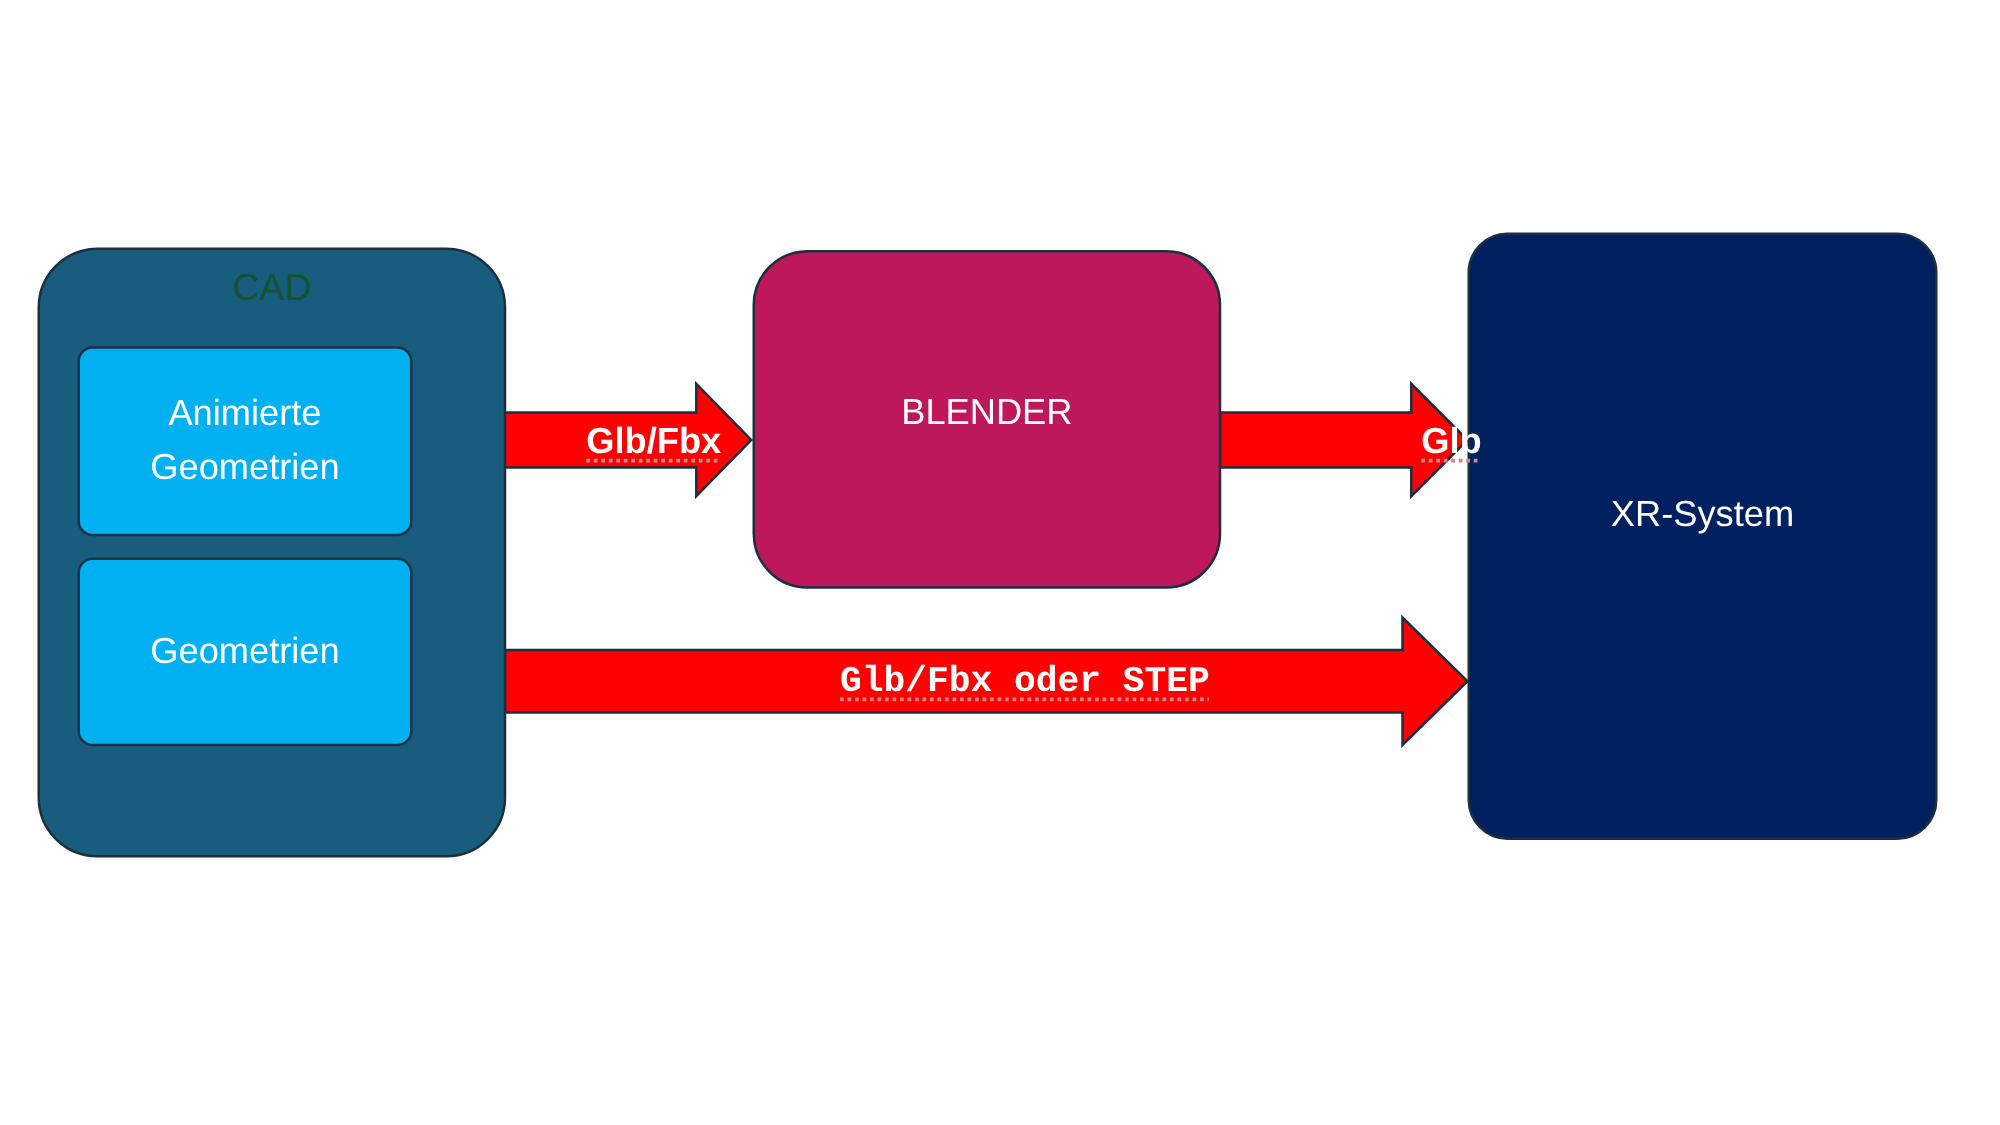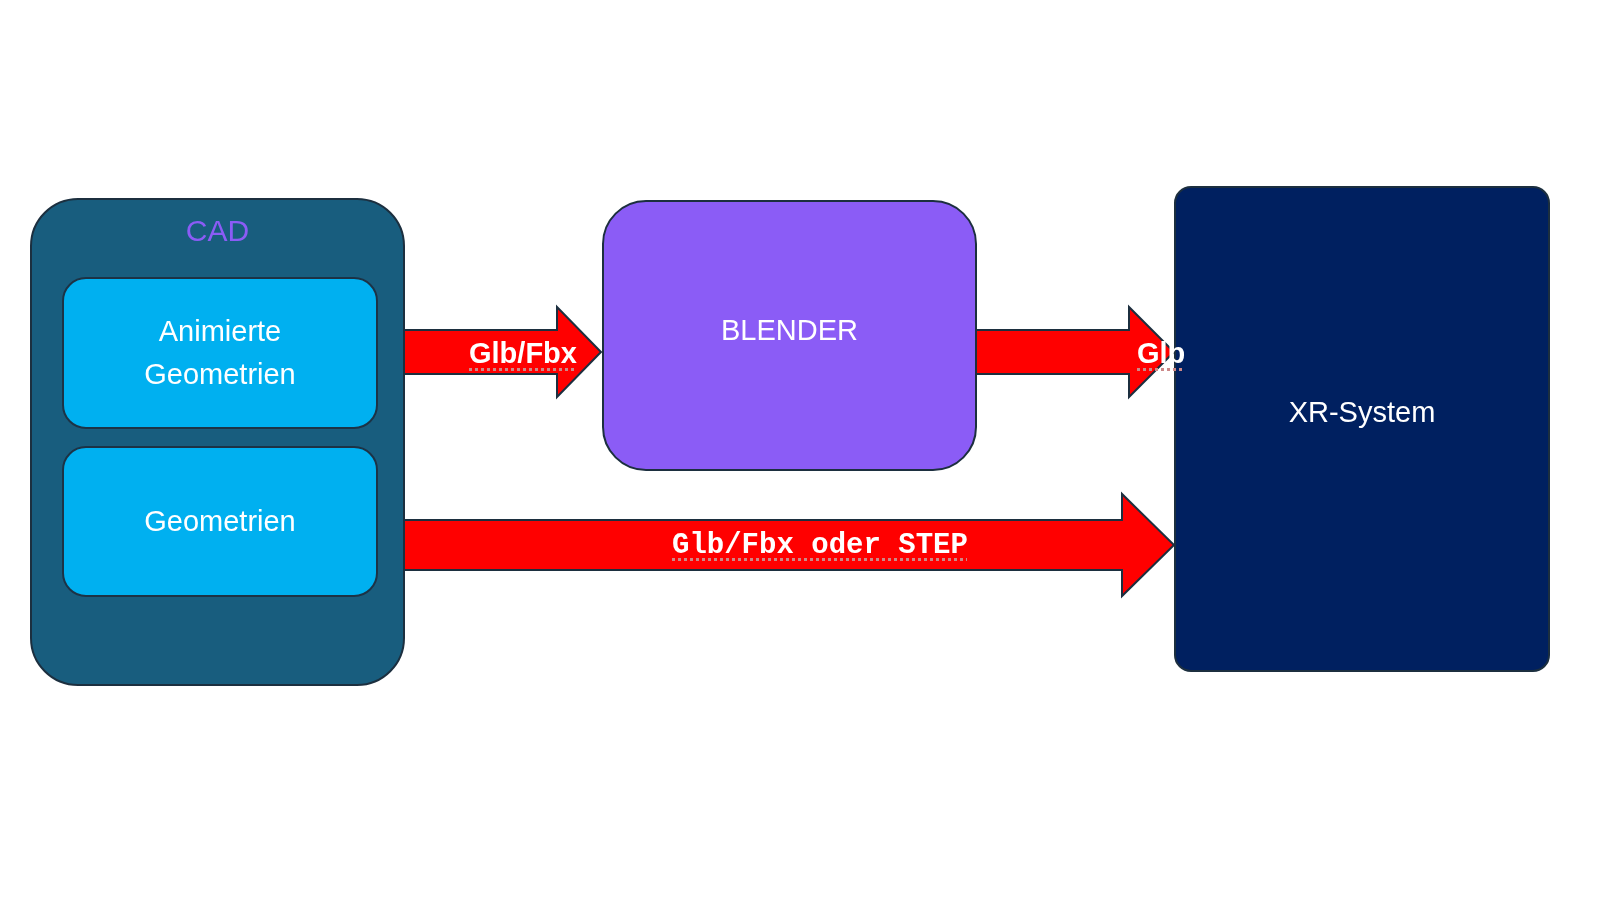--- a/index.html
+++ b/index.html
@@ -2,29 +2,29 @@
 <html><head>
   <meta charset="utf-8">
   <style>
     html, body { margin: 0; padding: 0; background: #ffffff; }
     body { width: 1600px; height: 900px; position: relative; overflow: hidden;
            font-family: "Liberation Sans", "DejaVu Sans", sans-serif; }
     .box { position: absolute; box-sizing: border-box; border: 2px solid #1c2f3f; color: #ffffff;
            display: flex; align-items: center; justify-content: center; text-align: center; }
     #cad { left: 30px; top: 198px; width: 375px; height: 488px; border-radius: 48px; background: #185d7e; }
     #cad-title { position: absolute; left: 30px; top: 214px; width: 375px; text-align: center;
-                 color: #8b5cf6; font-size: 30px; }
-    .inner { position: absolute; left: 62px; width: 316px; border-radius: 24px; background: #00b0f0;
+                 color: #14532d; font-size: 30px; }
+    .inner { position: absolute; left: 62px; width: 268px; border-radius: 12px; background: #00b0f0;
              border: 2px solid #1c3346; font-size: 29px; line-height: 43px; }
     #anim { top: 277px; height: 152px; }
     #stat { top: 446px; height: 151px; }
     #blender { left: 602px; top: 200px; width: 375px; height: 271px; border-radius: 44px;
-               background: #8b5cf6; font-size: 29px; padding-bottom: 4px; }
+               background: #be185d; font-size: 29px; padding-bottom: 4px; }
     #blender span { position: relative; top: -3px; }
-    #xr { left: 1174px; top: 186px; width: 376px; height: 486px; border-radius: 17px;
+    #xr { left: 1174px; top: 186px; width: 376px; height: 486px; border-radius: 32px;
           background: #002060; font-size: 29px; }
     #xr span { position: relative; top: -17px; }
     svg#arrows { position: absolute; left: 0; top: 0; width: 1600px; height: 900px; pointer-events: none; }
     .arrow-label { position: absolute; color: #ffffff; font-weight: bold; font-size: 29px;
                    text-decoration: underline dotted #cc8888; text-underline-offset: 5px; white-space: nowrap; margin-left: 41px; }
     #lbl1 { left: 428px; top: 337px; }
     #lbl2 { left: 1096px; top: 337px; }
     #lbl3 { left: 631px; top: 529px; font-family: Liberation Mono, monospace; }
   </style>
 </head>

